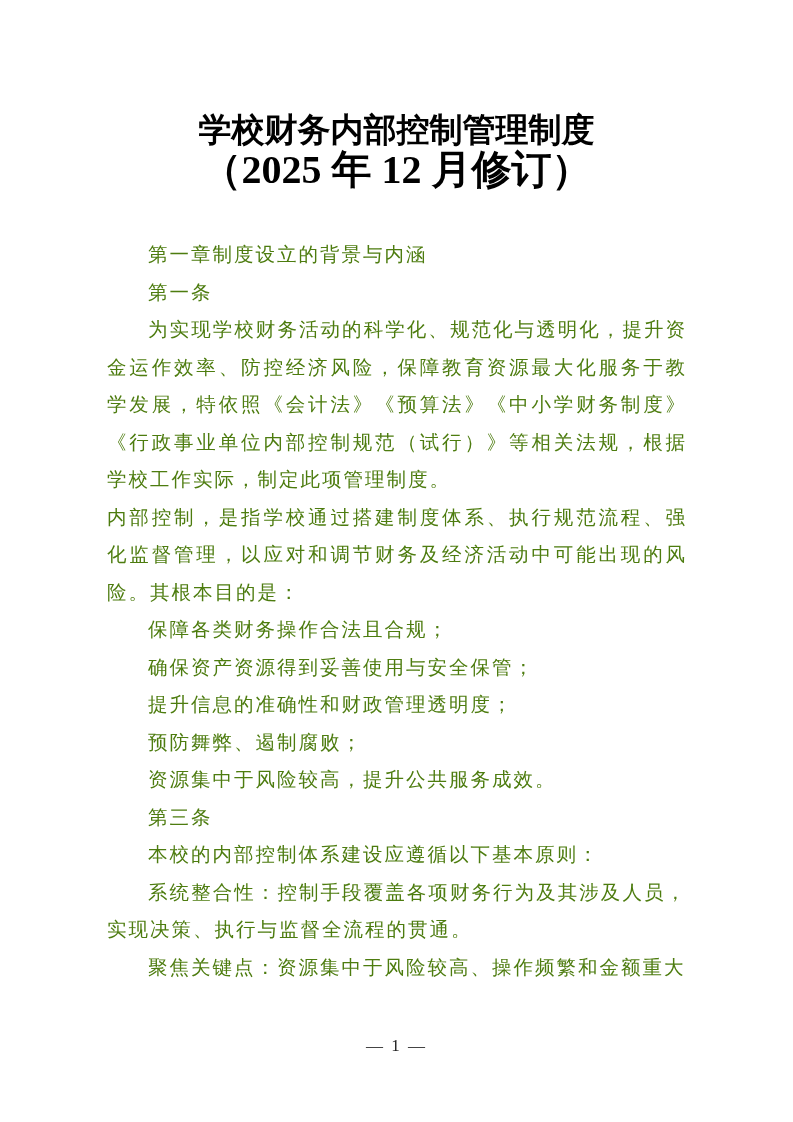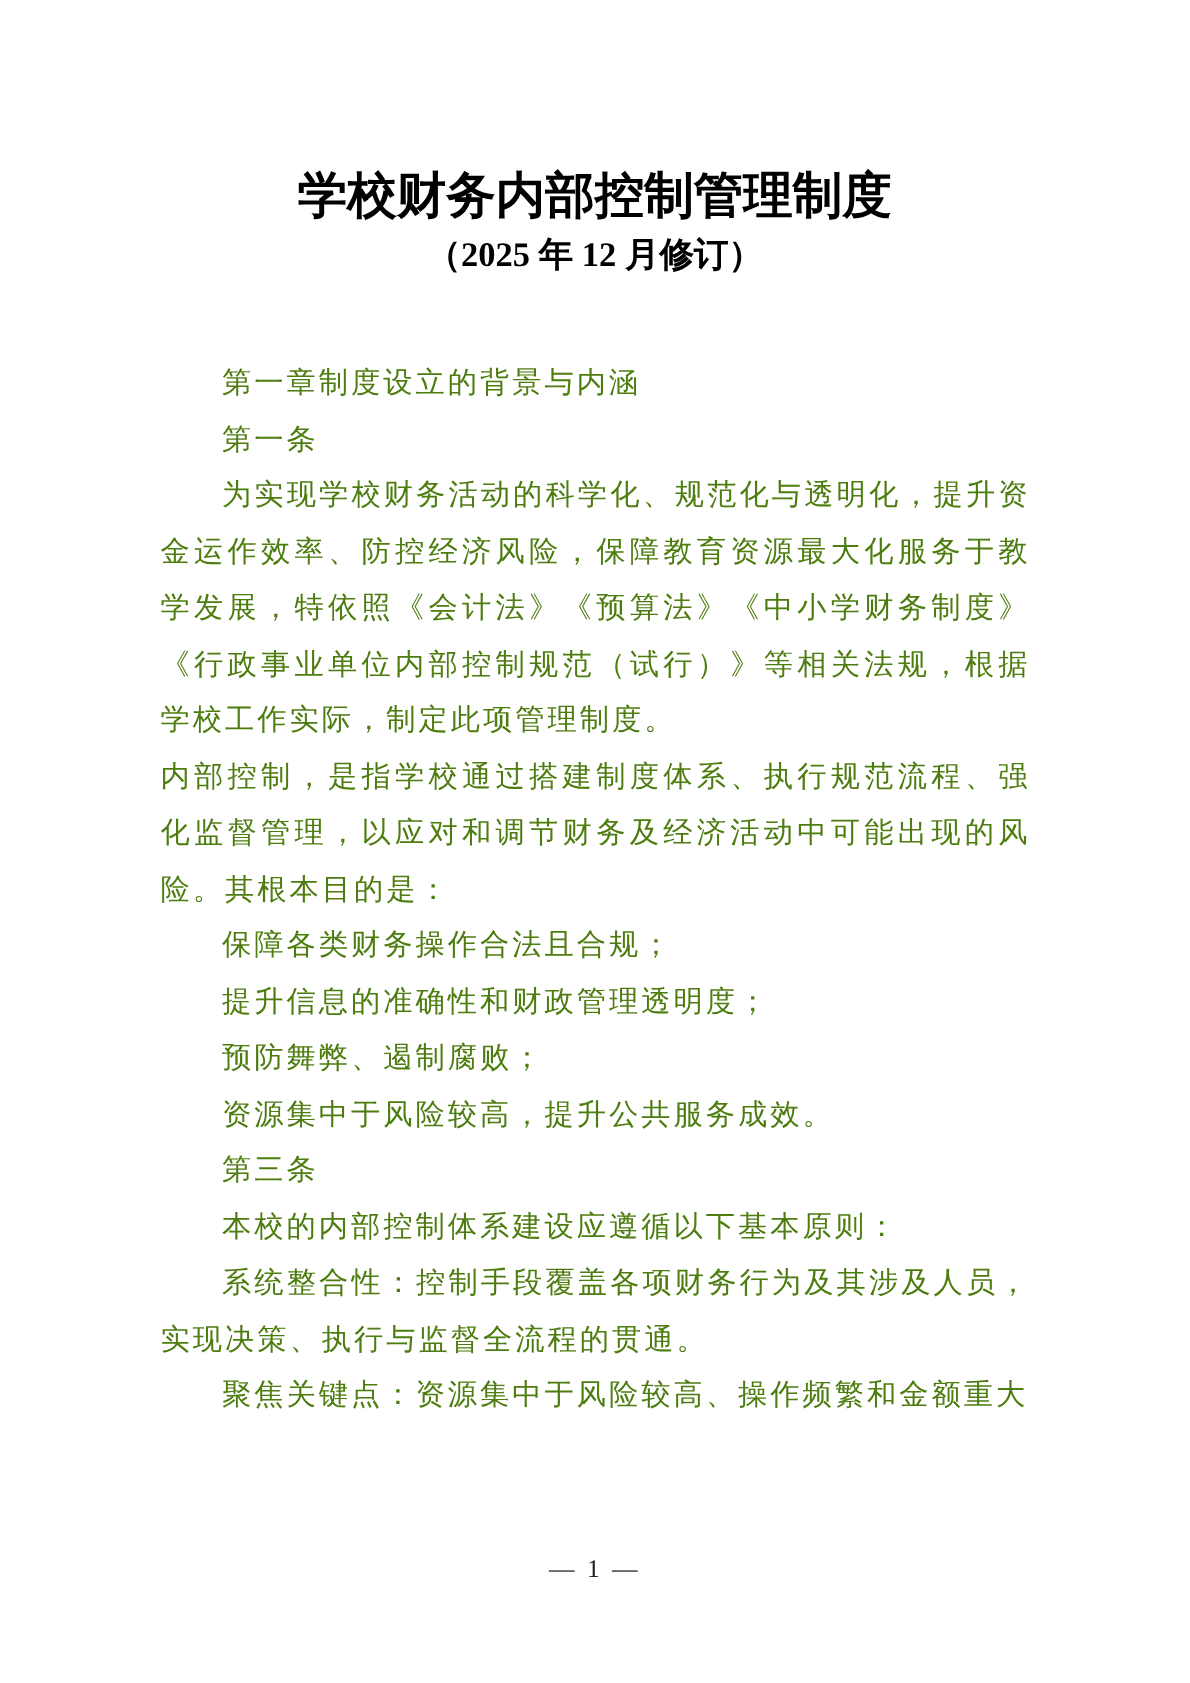--- a/index.html
+++ b/index.html
@@ -34,21 +34,21 @@
       font-weight: bold;
       font-size: 33px;
       line-height: 40px;
       letter-spacing: 0px;
       color: #000000;
       margin: 0;
     }
     .title-line.sub {
       font-family: "Liberation Serif", "DejaVu Serif", serif;
       font-weight: bold;
-      font-size: 23px;
+      font-size: 40px;
       line-height: 40px;
     }
     .body-text {
       position: absolute;
       left: 107px;
       top: 236px;
       width: 580px;
       font-size: 19.5px;
       line-height: 37.5px;
       letter-spacing: 2px;
@@ -84,20 +84,21 @@
     <p class="title-line">学校财务内部控制管理制度</p>
     <p class="title-line sub">（2025 年 12 月修订）</p>
   </div>
 
   <div class="body-text">
     <p class="para indent">第一章制度设立的背景与内涵</p>
     <p class="para indent">第一条</p>
     <p class="para indent">为实现学校财务活动的科学化、规范化与透明化，提升资金运作效率、防控经济风险，保障教育资源最大化服务于教学发展，特依照《会计法》《预算法》《中小学财务制度》《行政事业单位内部控制规范（试行）》等相关法规，根据学校工作实际，制定此项管理制度。</p>
     <p class="para">内部控制，是指学校通过搭建制度体系、执行规范流程、强化监督管理，以应对和调节财务及经济活动中可能出现的风险。其根本目的是：</p>
     <p class="para indent">保障各类财务操作合法且合规；</p>
+    <p class="para indent">确保资产资源得到妥善使用与安全保管；</p>
     <p class="para indent">提升信息的准确性和财政管理透明度；</p>
     <p class="para indent">预防舞弊、遏制腐败；</p>
     <p class="para indent">资源集中于风险较高，提升公共服务成效。</p>
     <p class="para indent">第三条</p>
     <p class="para indent">本校的内部控制体系建设应遵循以下基本原则：</p>
     <p class="para indent">系统整合性：控制手段覆盖各项财务行为及其涉及人员，实现决策、执行与监督全流程的贯通。</p>
     <p class="para indent">聚焦关键点：资源集中于风险较高、操作频繁和金额重大</p>
   </div>
 
   <div class="page-number">— 1 —</div>

